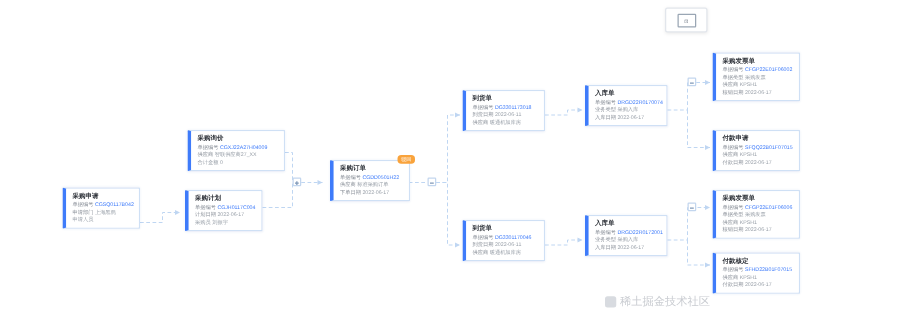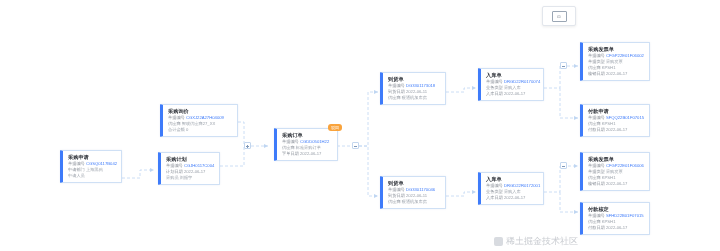--- a/index.html
+++ b/index.html
@@ -3,21 +3,21 @@
 <meta charset="utf-8">
 <style>
   html,body{margin:0;padding:0;}
   body{
     width:720px;height:251px;
     background:#ffffff;
     font-family:"Liberation Sans","DejaVu Sans",sans-serif;
     overflow:hidden;
     position:relative;
   }
-  #canvas{position:absolute;left:12px;top:0;width:572px;height:251px;}
+  #canvas{position:absolute;left:2px;top:0;width:572px;height:251px;}
   svg.links{position:absolute;left:0;top:0;width:720px;height:251px;pointer-events:none;}
 
   .node{
     position:absolute;
     background:#ffffff;
     border:1px solid #cfe0f5;
     border-left:3px solid #3e7bfa;
     box-sizing:border-box;
     padding:3px 4px 3px 5px;
     box-shadow:0 0 2px rgba(70,110,180,.12);

